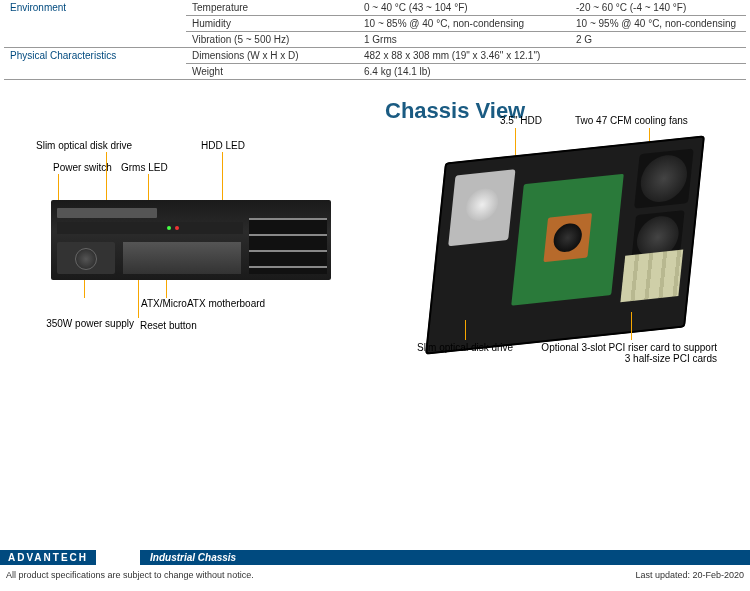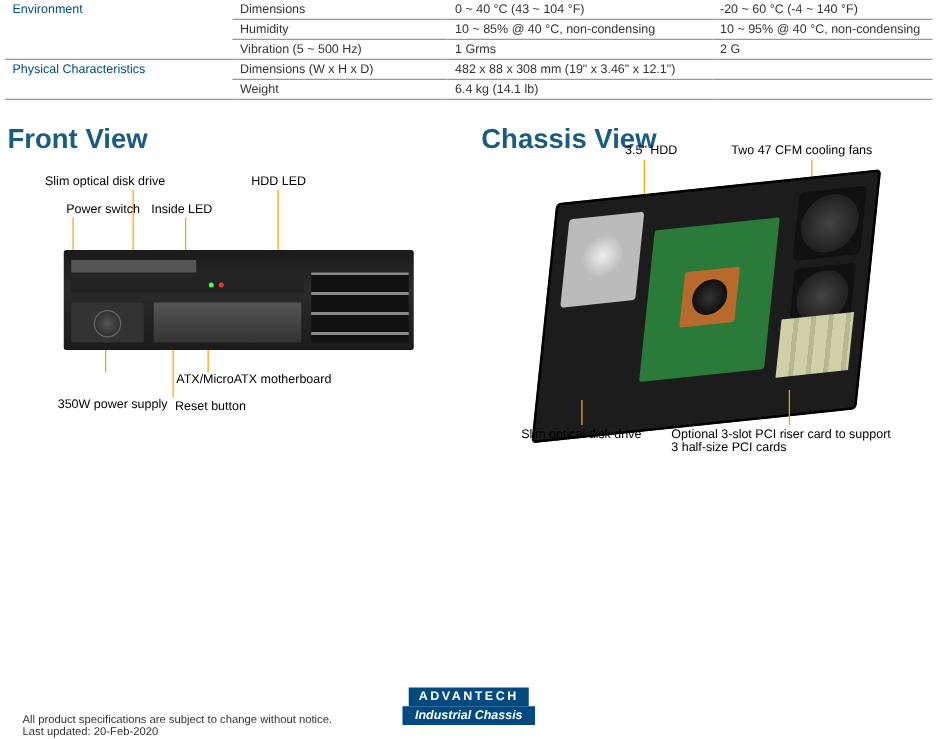--- a/index.html
+++ b/index.html
@@ -102,40 +102,40 @@
   .in-fan::after{content:"";position:absolute;left:4px;top:4px;width:46px;height:46px;border-radius:50%;
     background:radial-gradient(#444,#111);}
   .in-riser{position:absolute;left:192px;top:112px;width:58px;height:46px;
     background:repeating-linear-gradient(90deg,#cfcfa8 0 10px,#b8b890 10px 14px);}
 
   .footer {
     position: relative;
     margin-top: 160px;
     font-size: 9px;
   }
-  .footer-bar { display:flex; align-items:center; height:18px;flex-direction:column; }
+  .footer-bar { display:flex; align-items:flex-start; height:18px; }
   .brand-box {
     background:#004a7f; color:#fff; padding:2px 8px;
     font-weight:bold; letter-spacing:2px; font-size:10px; display:flex;align-items:center;
   }
   .gap { width: 44px; }
   .cat-box {
     flex:1; background:#004a7f; color:#fff; padding:2px 10px;
     font-style:italic; font-weight:bold; font-size:10px; display:flex;align-items:center;
   }
-  .notice-row{display:flex;justify-content:space-between;padding:2px 18px;color:#333;flex-direction:column;}
+  .notice-row{display:flex;justify-content:space-between;padding:2px 6px;color:#333;}
 </style>
 </head>
 <body>
 
 <table class="spec-table">
   <tbody>
       <tr>
     <td class="cat-col" rowspan="3">Environment</td>
-    <td class="label-col">Dimensions</td>
+    <td class="label-col">Temperature</td>
     <td class="val1-col">0 ~ 40 °C (43 ~ 104 °F)</td>
     <td class="val2-col">-20 ~ 60 °C (-4 ~ 140 °F)</td>
   </tr>
   <tr>
     <td class="label-col">Humidity</td>
     <td class="val1-col">10 ~ 85% @ 40 °C, non-condensing</td>
     <td class="val2-col">10 ~ 95% @ 40 °C, non-condensing</td>
   </tr>
   <tr>
     <td class="label-col">Vibration (5 ~ 500 Hz)</td>
@@ -150,32 +150,31 @@
   <tr>
     <td class="label-col">Weight</td>
     <td colspan="2">6.4 kg (14.1 lb)</td>
   </tr>
 </tbody>
   </table>
 
 <div class="views">
 
   <div class="view-col front-col">
-    <div class="heading">Front View</div>
 
     <div class="callout" style="left:30px;top:60px;">Slim optical disk drive</div>
     <div class="callout-line" style="left:100px;top:72px;width:1px;height:56px;"></div>
 
     <div class="callout" style="left:195px;top:60px;text-align:center;">HDD LED</div>
     <div class="callout-line" style="left:216px;top:72px;width:1px;height:70px;"></div>
 
     <div class="callout" style="left:18px;top:82px;margin-left:29px;">Power switch</div>
     <div class="callout-line" style="left:52px;top:94px;width:1px;height:48px;"></div>
 
-    <div class="callout" style="left:115px;top:82px;">Inside LED</div>
+    <div class="callout" style="left:115px;top:82px;">Grms LED</div>
     <div class="callout-line" style="left:142px;top:94px;width:1px;height:48px;"></div>
 
     <div class="chassis-front">
       <div class="opt-bay"></div>
       <div class="hdd-led-row">
           <span style="background:#4f4"></span>
           <span style="background:#e33"></span>
         </div>
       <div class="psu"></div>
       <div class="io-panel"></div>
@@ -191,38 +190,38 @@
     <div class="callout-line" style="left:132px;top:200px;width:1px;height:38px;"></div>
     <div class="callout" style="left:102px;top:240px;padding-left:32px;">Reset button</div>
   </div>
 
   <div class="view-col inside-col">
     <div class="heading">Chassis View</div>
 
     <div class="callout" style="left:115px;top:35px;">3.5" HDD</div>
     <div class="callout-line" style="left:130px;top:48px;width:1px;height:48px;"></div>
 
-    <div class="callout" style="left:200px;top:35px;">Two 47 CFM cooling fans</div>
+    <div class="callout" style="left:190px;top:35px;">Two 47 CFM cooling fans</div>
     <div class="callout-line" style="left:264px;top:48px;width:1px;height:56px;"></div>
 
     <div class="inside-chassis">
       <div class="in-hdd"></div>
       <div class="in-mb">
           <div class="in-cpu"></div>
         </div>
       <div class="in-fan" style="left:196px;top:12px;"></div>
       <div class="in-fan" style="left:196px;top:70px;transform:scale(0.9);"></div>
       <div class="in-riser"></div>
     </div>
 
     <div class="callout-line" style="left:80px;top:240px;width:1px;height:20px;"></div>
     <div class="callout" style="left:32px;top:262px;">Slim optical disk drive</div>
 
     <div class="callout-line" style="left:246px;top:232px;width:1px;height:28px;"></div>
-    <div class="callout" style="left:152px;top:262px;width:180px;text-align:left;">Optional 3-slot PCI riser card to support 3 half-size PCI cards</div>
+    <div class="callout" style="left:152px;top:262px;width:180px;text-align:right;">Optional 3-slot PCI riser card to support 3 half-size PCI cards</div>
   </div>
 </div>
 
 <div class="footer">
   <div class="footer-bar">
     <div class="brand-box">ADVANTECH</div>
     <div class="gap"></div>
     <div class="cat-box">Industrial Chassis</div>
   </div>
   <div class="notice-row">

